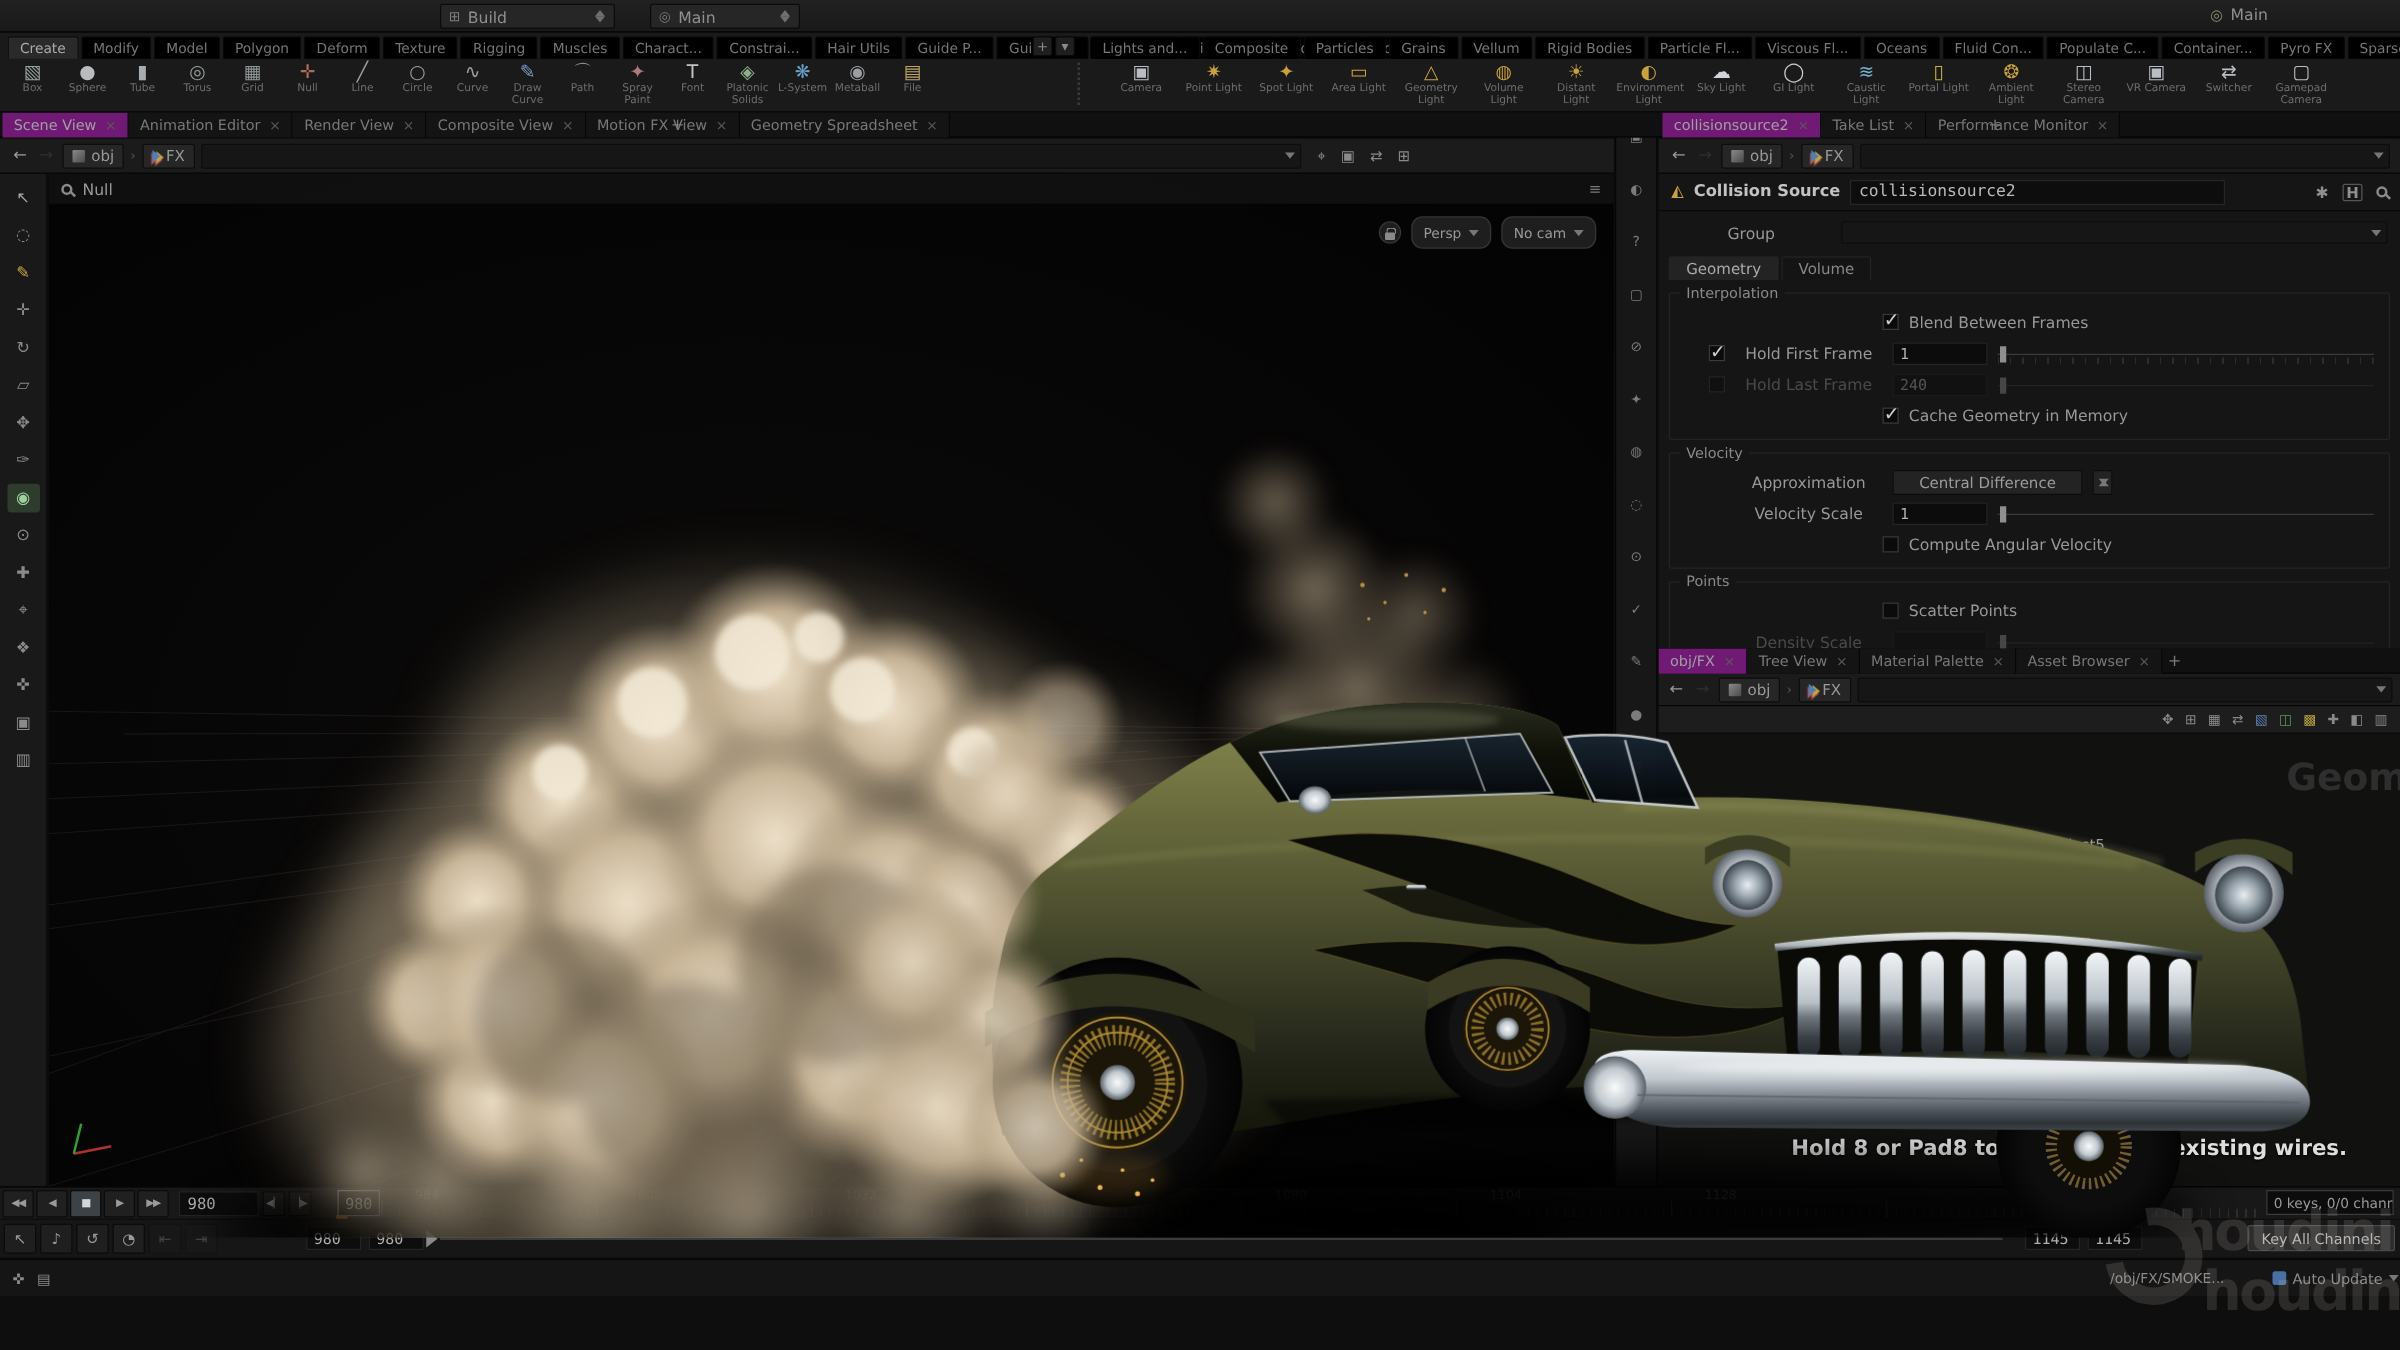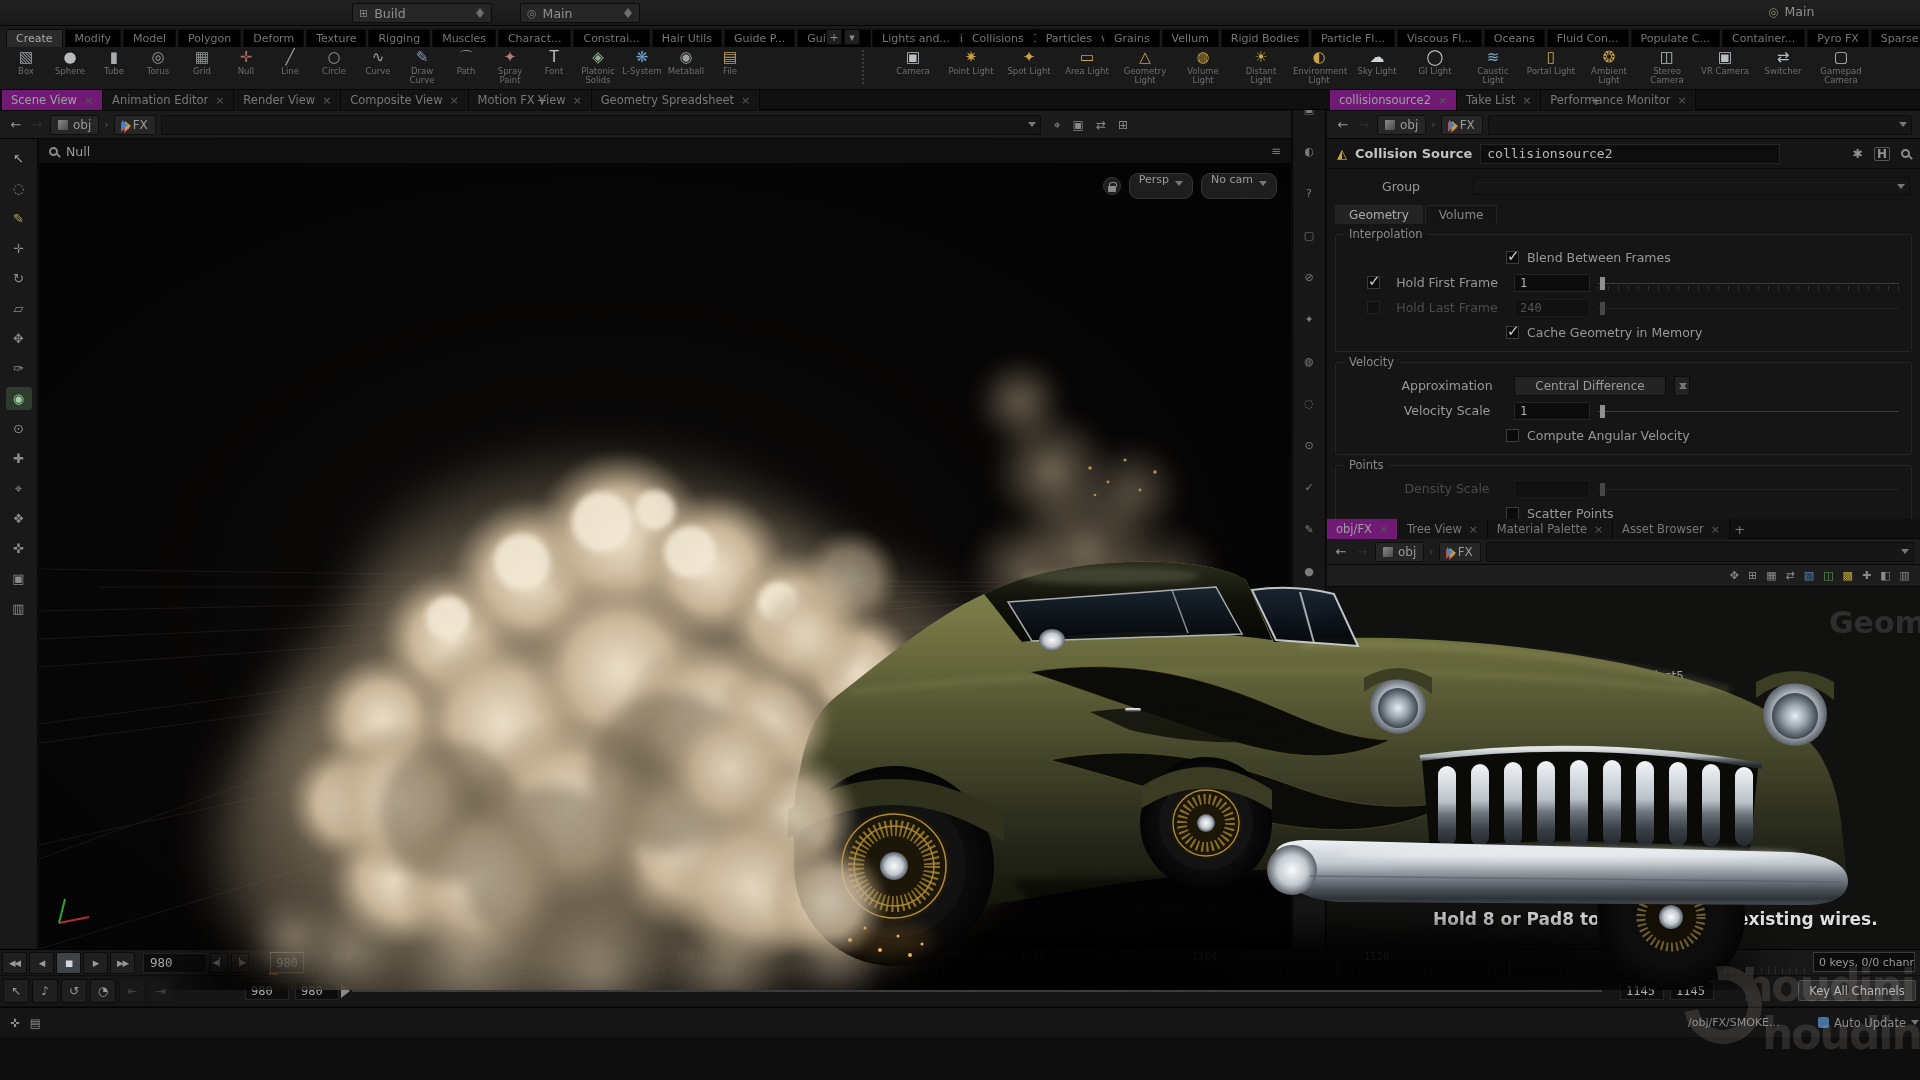--- a/index.html
+++ b/index.html
@@ -70,21 +70,21 @@
   
   .vp{position:absolute;left:39px;top:139px;width:1252px;height:810px;overflow:hidden;
     background:radial-gradient(ellipse at 45% 55%,#0c0b0a 0%,#070606 55%,#030303 100%)}
   .opbar{position:absolute;left:0;top:0;width:100%;height:24px;background:rgba(26,26,26,.55);display:flex;align-items:center;
     padding:0 10px;gap:8px;font-size:12.5px;color:#9a9a9a}
   .mag{width:9px;height:9px;border:2px solid #8a8a8a;border-radius:50%;position:relative}
   .mag::after{content:"";position:absolute;width:6px;height:2px;background:#8a8a8a;transform:rotate(45deg);right:-5px;bottom:-2px}
   .oplist{margin-left:auto;font-size:12px;color:#7a7a7a}
   .pillrow{position:absolute;right:14px;top:34px;display:flex;gap:8px;align-items:center}
   .pill{height:18px;padding:12px 9px;border-radius:9px;background:#1e1e1e;border:1px solid #353535;font-size:11px;color:#9a9a9a;
-    display:flex;align-items:flex-end;gap:6px}
+    display:flex;align-items:center;gap:6px}
   .lockpill{width:18px;height:18px;border-radius:50%;background:#1e1e1e;border:1px solid #353535;position:relative}
   .lockpill::before{content:"";position:absolute;left:5px;top:4px;width:6px;height:4px;border:1.5px solid #8a8a8a;border-bottom:none;border-radius:3px 3px 0 0}
   .lockpill::after{content:"";position:absolute;left:4px;top:8px;width:8px;height:6px;background:#8a8a8a;border-radius:1px}
   .axis{position:absolute;left:14px;bottom:18px;width:40px;height:36px}
 
   
   .rstrip{position:absolute;left:1292px;top:90px;width:34px;height:859px;background:#171717;border-left:1px solid #050505;
     border-right:1px solid #050505;display:flex;flex-direction:column;align-items:center;gap:24px;padding-top:10px;z-index:3}
   .rstrip .vicon{width:22px;height:18px;font-size:11px;color:#7c7c7c}
 
@@ -243,21 +243,21 @@
       <span class="stab">Simple FX</span>
       <span class="stab">Cloud FX</span>
       <span class="stab">Volume</span>
     </div>
   <div class="stabs" style="left:826px">
     <span class="sbtn">+</span>
     <span class="sbtn">▾</span>
   </div>
   <div class="stabs" style="left:872px">
       <span class="stab">Lights and...</span>
-      <span class="stab">Collisions</span>
+      <span class="stab">Composite</span>
       <span class="stab">Particles</span>
       <span class="stab">Grains</span>
       <span class="stab">Vellum</span>
       <span class="stab">Rigid Bodies</span>
       <span class="stab">Particle Fl...</span>
       <span class="stab">Viscous Fl...</span>
       <span class="stab">Oceans</span>
       <span class="stab">Fluid Con...</span>
       <span class="stab">Populate C...</span>
       <span class="stab">Container...</span>
@@ -647,33 +647,33 @@
     <div class="prow">
       <span class="indent">
         <span class="ck"></span>
         <span class="toglabel">Compute Angular Velocity</span>
       </span>
     </div>
   </div>
 
   <div class="pgroup">
     <span class="ptitle">Points</span>
+    <div class="prow">
+      <span class="indent">
+        <span class="ck"></span>
+        <span class="toglabel">Scatter Points</span>
+      </span>
+    </div>
     <div class="prow dim">
       <span class="ckcol"></span>
       <span class="plabel">Density Scale</span>
       <span class="pfv"></span>
       <span class="sl">
           <span class="hd"></span>
         </span>
-    </div>
-    <div class="prow">
-      <span class="indent">
-        <span class="ck"></span>
-        <span class="toglabel">Scatter Points</span>
-      </span>
     </div>
   </div>
 </div>
 
 <div class="npane">
   <div class="ntabs">
     <div class="tabset" style="position:static">
         <span class="ptab active">
           <span>obj/FX</span>
           <span class="x"></span>

